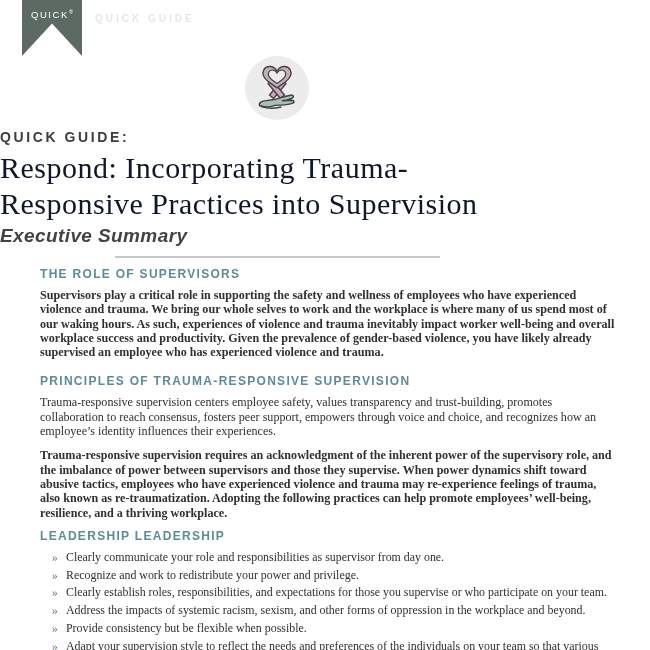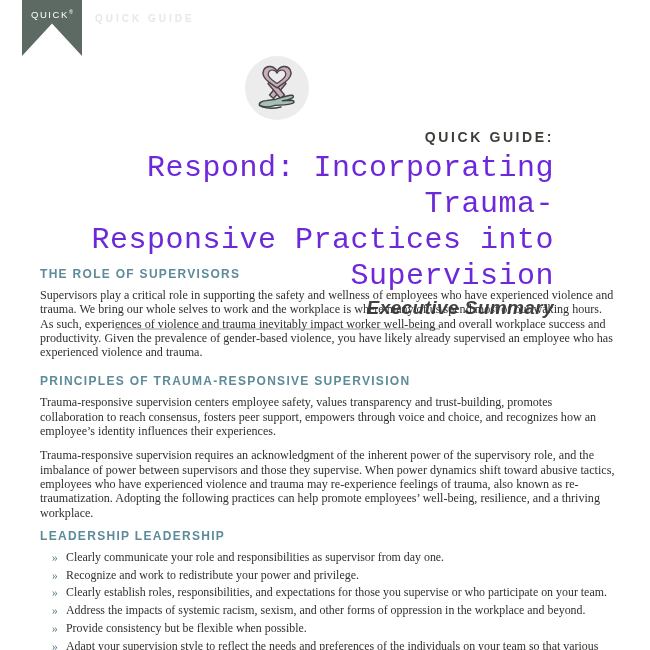--- a/index.html
+++ b/index.html
@@ -39,44 +39,44 @@
     font-weight:bold;
     font-size:10px;
     letter-spacing:3px;
     color:#e6e8e7;
   }
 
   
   .doc-header {
     position:absolute; top:56px; left:0;
     width:554px;
-    text-align:right;
+    text-align:left;
   }
   .icon-circle {
     width:64px; height:64px;
     border-radius:50%;
     background:#ececec;
     margin:0 auto;
   }
   .kicker {
     margin-top:9px;
     font-family:"Liberation Sans", sans-serif;
     font-weight:bold;
     font-size:14px;
     letter-spacing:2.6px;
     color:#3e3c39;
   }
   .doc-title {
     margin-top:5px;
-    font-family:Liberation Mono, monospace;
+    font-family:Liberation Serif, serif;
     font-weight:normal;
     font-size:30px;
     line-height:36px;
     letter-spacing:0.5px;
-    color:#6d28d9;
+    color:#0f172a;
   }
   .doc-subtitle {
     margin-top:3px;
     font-family:"Liberation Sans", sans-serif;
     font-style:italic;
     font-weight:700;
     font-size:19px;
     letter-spacing:0.4px;
     color:#434343;
   }
@@ -101,21 +101,21 @@
     letter-spacing:1.3px;
     color:#5d8b99;
     margin:0 0 8px 0;
   }
   .content p {
     font-size:12.1px;
     line-height:14.3px;
     color:#32302d;
     margin:0 0 10px 0;
   }
-  .content p:last-child { margin-bottom:0; }
+  .content p:last-child { margin-bottom:0;font-weight:bold; }
   .section { margin:0; }
   .section + .section { margin-top:16px; }
   .section.leadership { margin-top:10px; }
 
   ul.practice-list {
     list-style:none;
     margin:0; padding:0 0 0 12px;
   }
   ul.practice-list li {
     position:relative;

